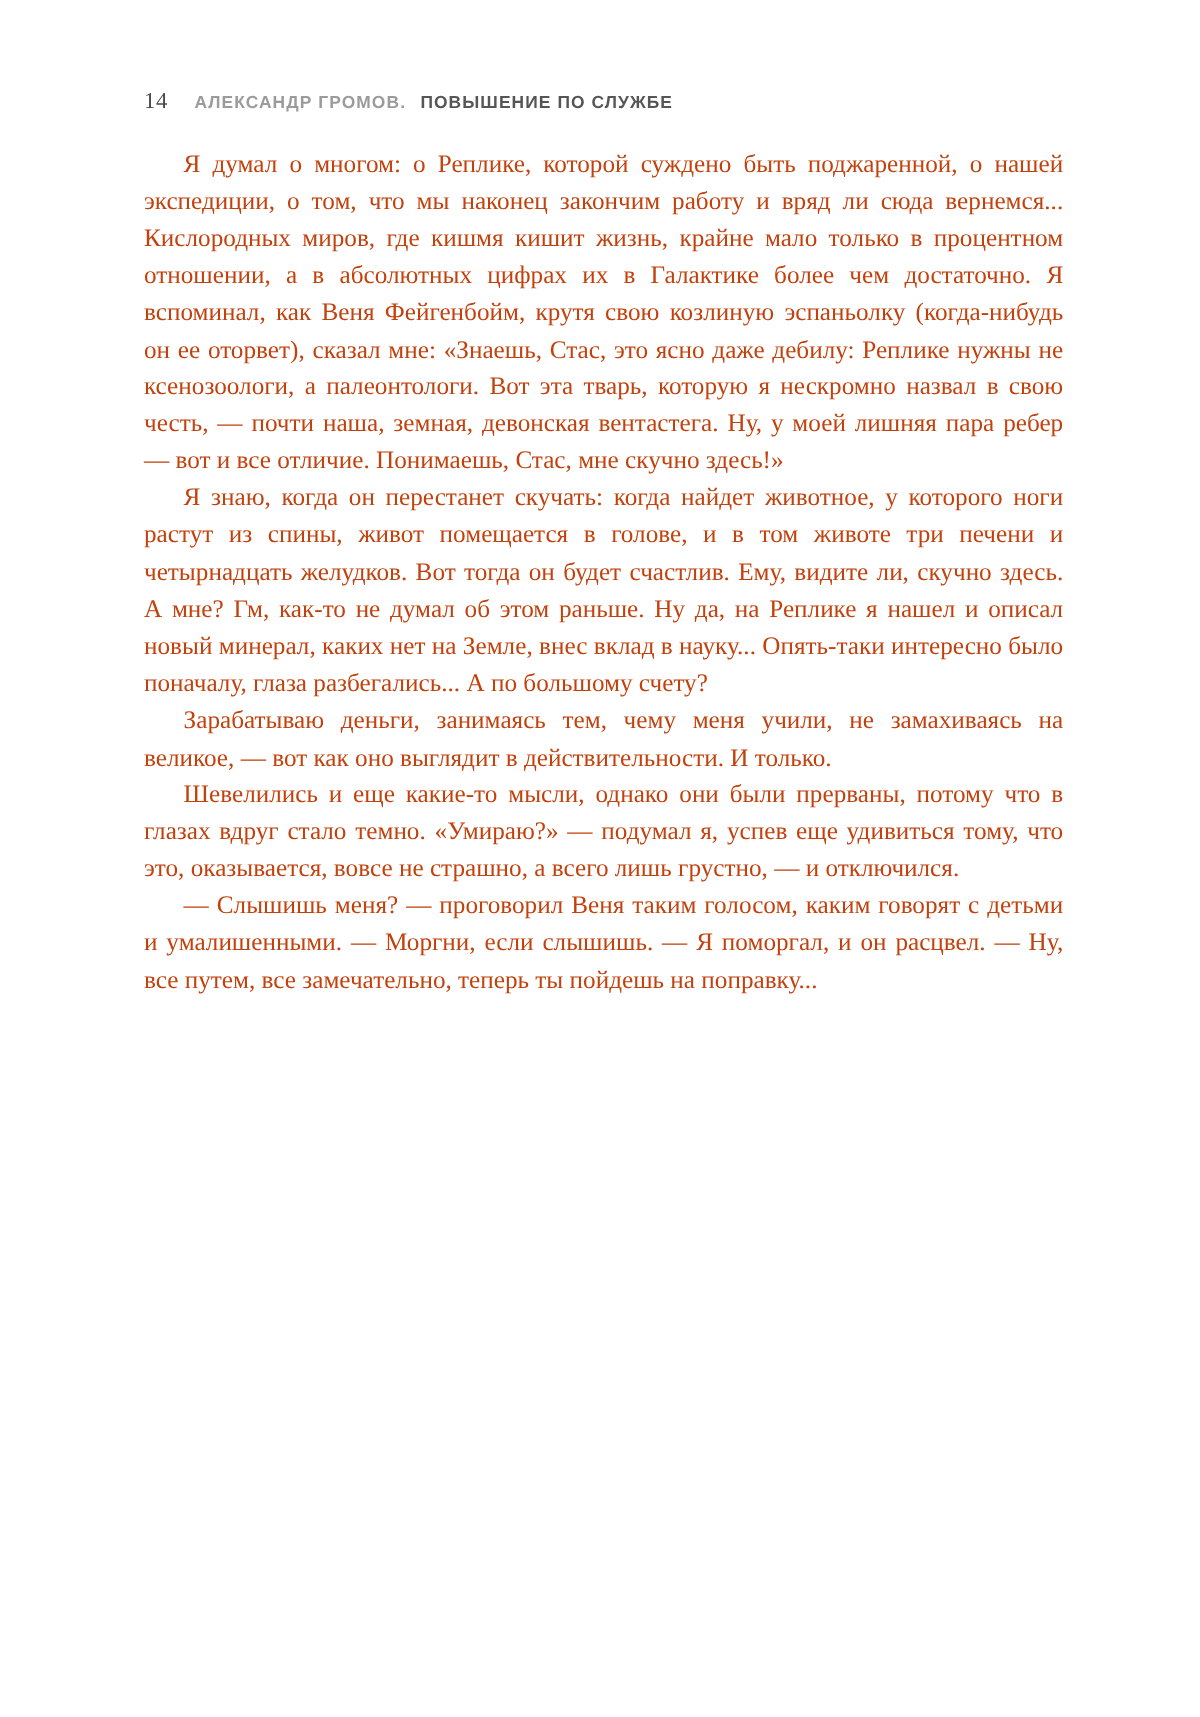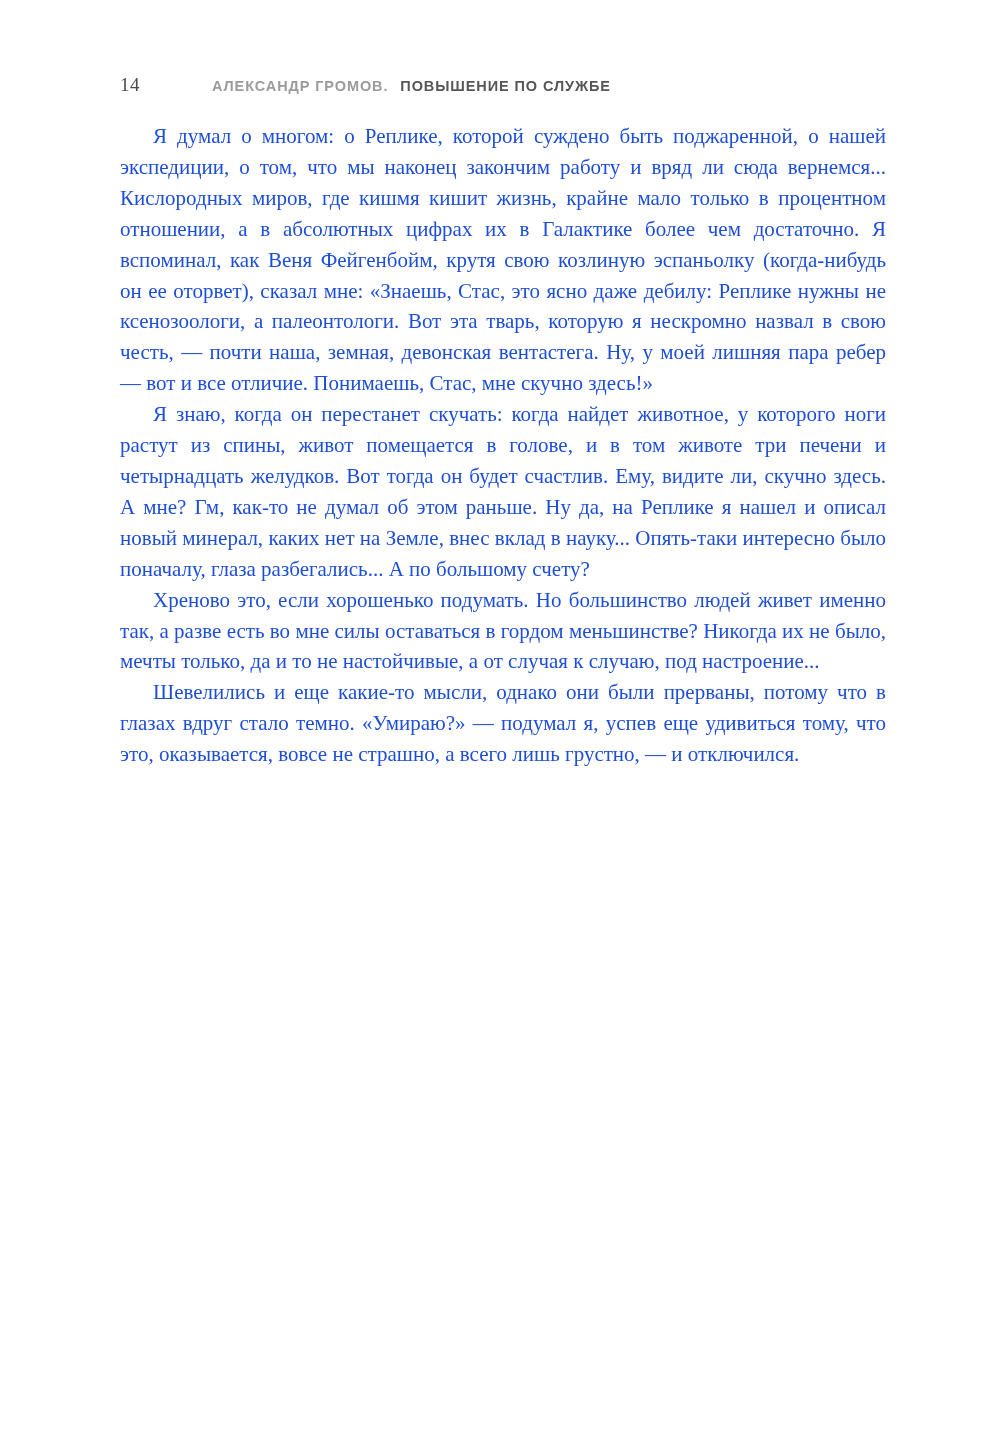--- a/index.html
+++ b/index.html
@@ -23,42 +23,42 @@
     display: flex;
     align-items: baseline;
   }
   .page-number {
     font-family: "Liberation Serif", "DejaVu Serif", serif;
     font-size: 19px;
     color: #4a4a4a;
     letter-spacing: 0.5px;
   }
   .header-titles {
-    margin-left: 72px;
+    margin-left: 22px;
     font-family: "Liberation Sans", "DejaVu Sans", sans-serif;
     font-weight: bold;
     font-size: 14.5px;
     letter-spacing: 0.9px;
     white-space: nowrap;
   }
   .header-author {
     color: #9b9b9b;
   }
   .header-book {
     color: #565656;
     margin-left: 7px;
   }
   .body-text {
     position: absolute;
     top: 121px;
     left: 120px;
     width: 766px;
     font-size: 21px;
     line-height: 30.9px;
-    color: #1d4ed8;
+    color: #c2410c;
     text-align: justify;
     hyphens: auto;
   }
   .body-text p {
     margin: 0;
     padding: 0;
     text-indent: 33px;
   }
 </style>
 </head>
@@ -70,17 +70,18 @@
     <span class="page-number">14</span>
     <span class="header-titles">
       <span class="header-author">АЛЕКСАНДР ГРОМОВ.</span>
       <span class="header-book">ПОВЫШЕНИЕ ПО СЛУЖБЕ</span>
     </span>
   </div>
 
   <div class="body-text">
     <p>Я думал о многом: о Реплике, которой суждено быть поджаренной, о нашей экспедиции, о том, что мы наконец закончим работу и вряд ли сюда вернемся... Кислородных миров, где кишмя кишит жизнь, крайне мало только в процентном отношении, а в абсолютных цифрах их в Галактике более чем достаточно. Я вспоминал, как Веня Фейгенбойм, крутя свою козлиную эспаньолку (когда-нибудь он ее оторвет), сказал мне: «Знаешь, Стас, это ясно даже дебилу: Реплике нужны не ксенозоологи, а палеонтологи. Вот эта тварь, которую я нескромно назвал в свою честь, — почти наша, земная, девонская вентастега. Ну, у моей лишняя пара ребер — вот и все отличие. Понимаешь, Стас, мне скучно здесь!»</p>
     <p>Я знаю, когда он перестанет скучать: когда найдет животное, у которого ноги растут из спины, живот помещается в голове, и в том животе три печени и четырнадцать желудков. Вот тогда он будет счастлив. Ему, видите ли, скучно здесь. А мне? Гм, как-то не думал об этом раньше. Ну да, на Реплике я нашел и описал новый минерал, каких нет на Земле, внес вклад в науку... Опять-таки интересно было поначалу, глаза разбегались... А по большому счету?</p>
-    <p>Хреново это, если хорошенько подумать. Но большинство людей живет именно так, а разве есть во мне силы оставаться в гордом меньшинстве? Никогда их не было, мечты только, да и то не настойчивые, а от случая к случаю, под настроение...</p>
+    <p>Зарабатываю деньги, занимаясь тем, чему меня учили, не замахиваясь на великое, — вот как оно выглядит в действительности. И только.</p>
     <p>Шевелились и еще какие-то мысли, однако они были прерваны, потому что в глазах вдруг стало темно. «Умираю?» — подумал я, успев еще удивиться тому, что это, оказывается, вовсе не страшно, а всего лишь грустно, — и отключился.</p>
+    <p>— Слышишь меня? — проговорил Веня таким голосом, каким говорят с детьми и умалишенными. — Моргни, если слышишь. — Я поморгал, и он расцвел. — Ну, все путем, все замечательно, теперь ты пойдешь на поправку...</p>
   </div>
 
 </div>
 
 </body></html>

